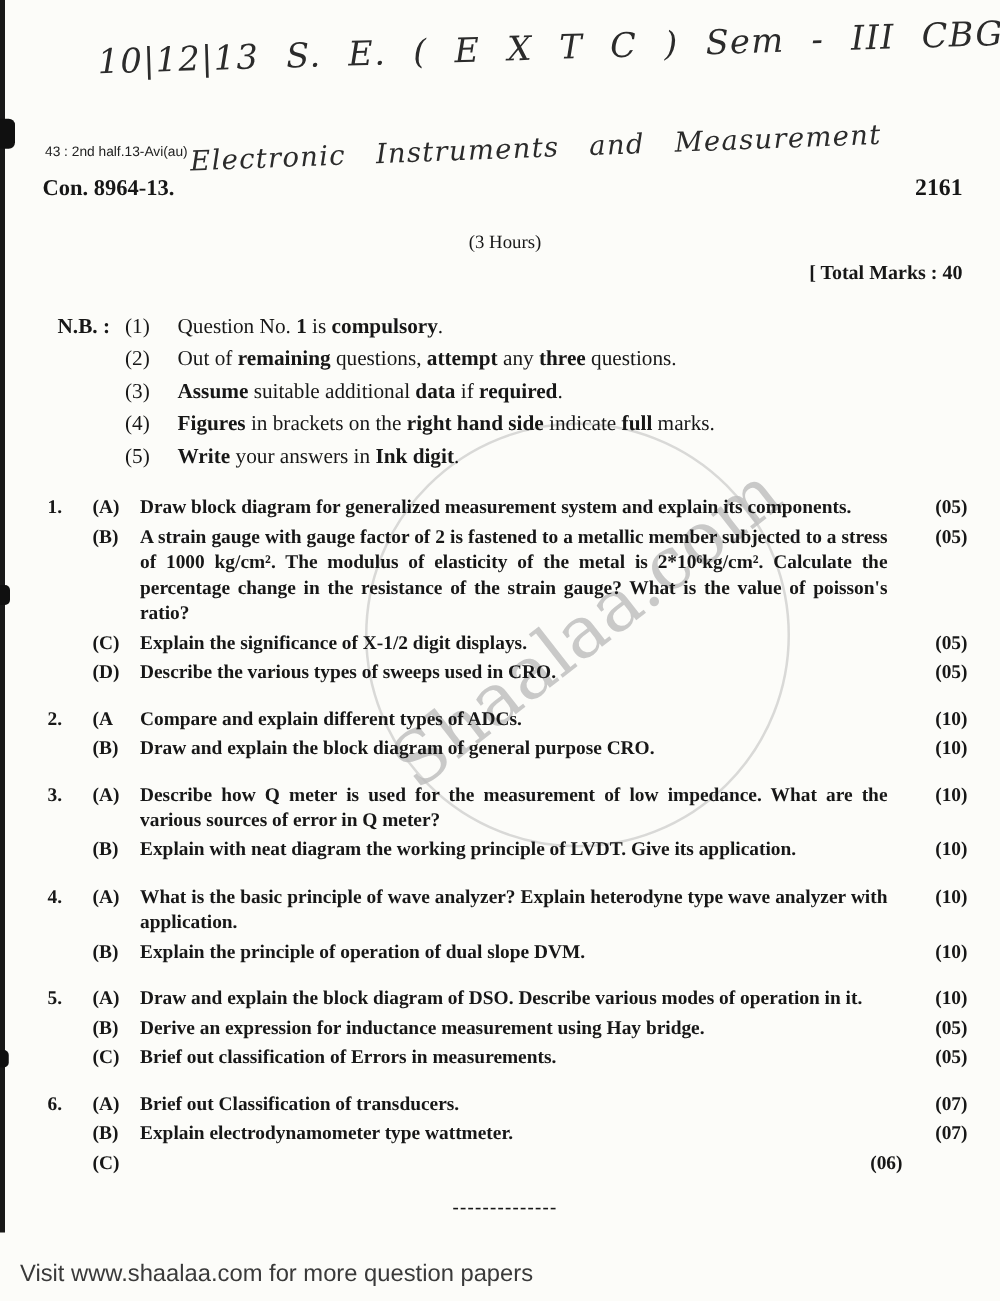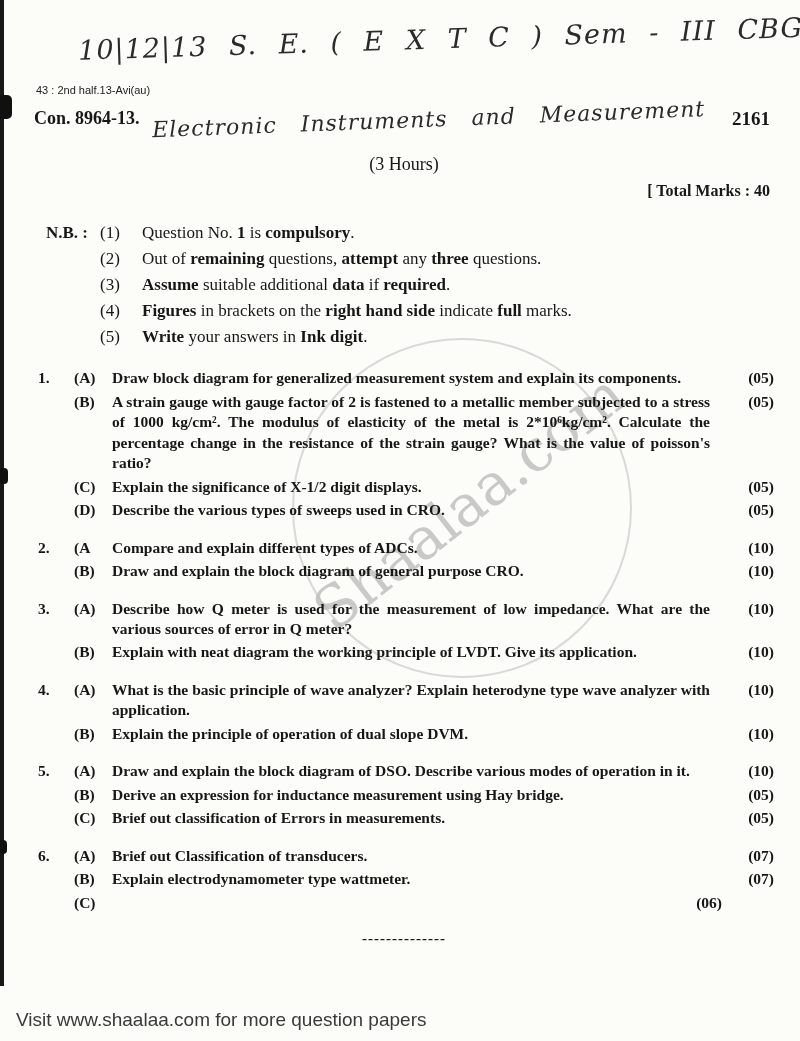--- a/index.html
+++ b/index.html
@@ -40,29 +40,29 @@
     transform: rotate(-1.8deg);
     white-space: nowrap;
   }
   .hw-subject {
     position: absolute; left: 152px; top: 106px; width: 590px;
     font-size: 22px; letter-spacing: 1px; word-spacing: 16px;
     transform: rotate(-2.2deg);
     white-space: nowrap;
   }
 
-  .content { position: relative; z-index: 1; padding: 84px 26px 0 34px; }
+  .content { position: relative; z-index: 1; padding: 116px 26px 0 34px; }
 
   .code-line { font-family: "Liberation Sans", sans-serif; font-size: 11px; color: #222; padding-left: 2px; }
 
   .con-row { display: flex; justify-content: space-between; align-items: flex-start; margin-top: 12px; }
   .con-no { font-size: 18px; font-weight: bold; }
   .paper-no { font-size: 19px; font-weight: bold; padding-right: 4px; }
 
-  .hours { text-align: center; font-size: 18px; margin-top: 24px; }
+  .hours { text-align: center; font-size: 15px; margin-top: 24px; }
   .total-marks { text-align: right; font-size: 16px; font-weight: bold; margin-top: 7px; padding-right: 4px; }
 
   .nb {
     margin-top: 22px; padding-left: 12px;
     display: grid; grid-template-columns: 54px 42px 1fr;
     row-gap: 4px; font-size: 17px; line-height: 1.3;
   }
   .nb-label { font-weight: bold; }
   .nb-num { }
   .nb-text { padding-right: 60px; }

